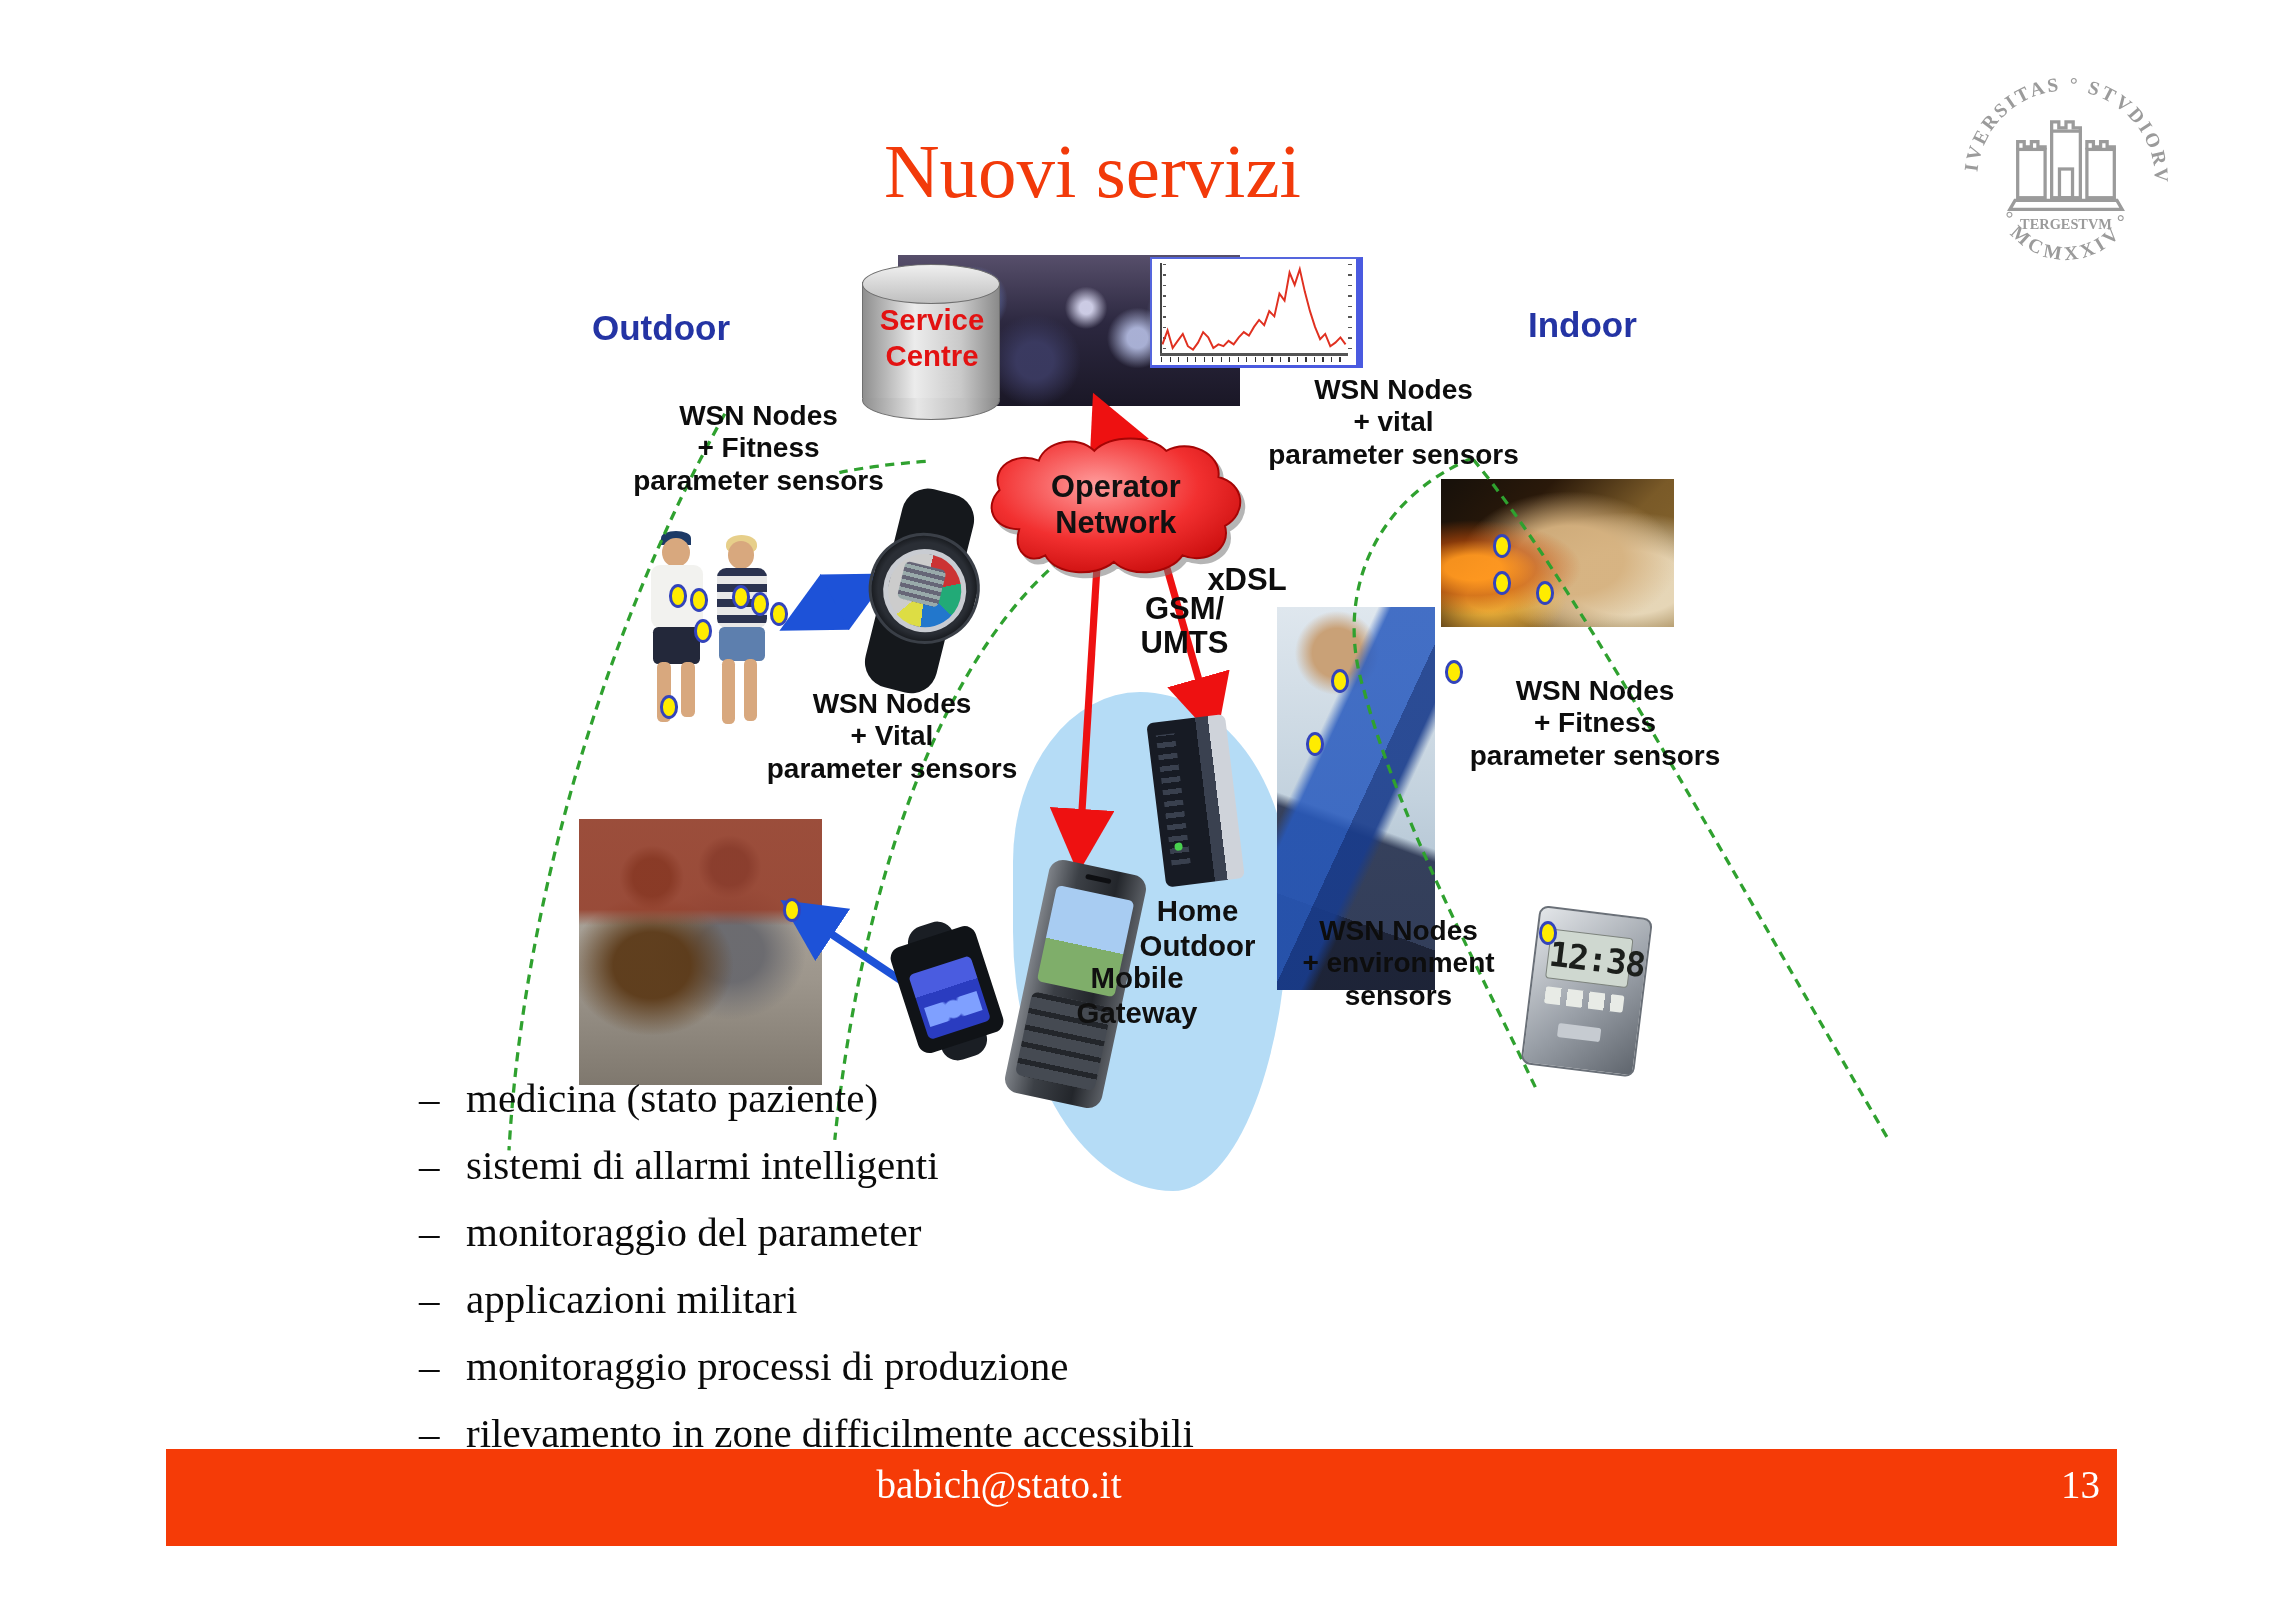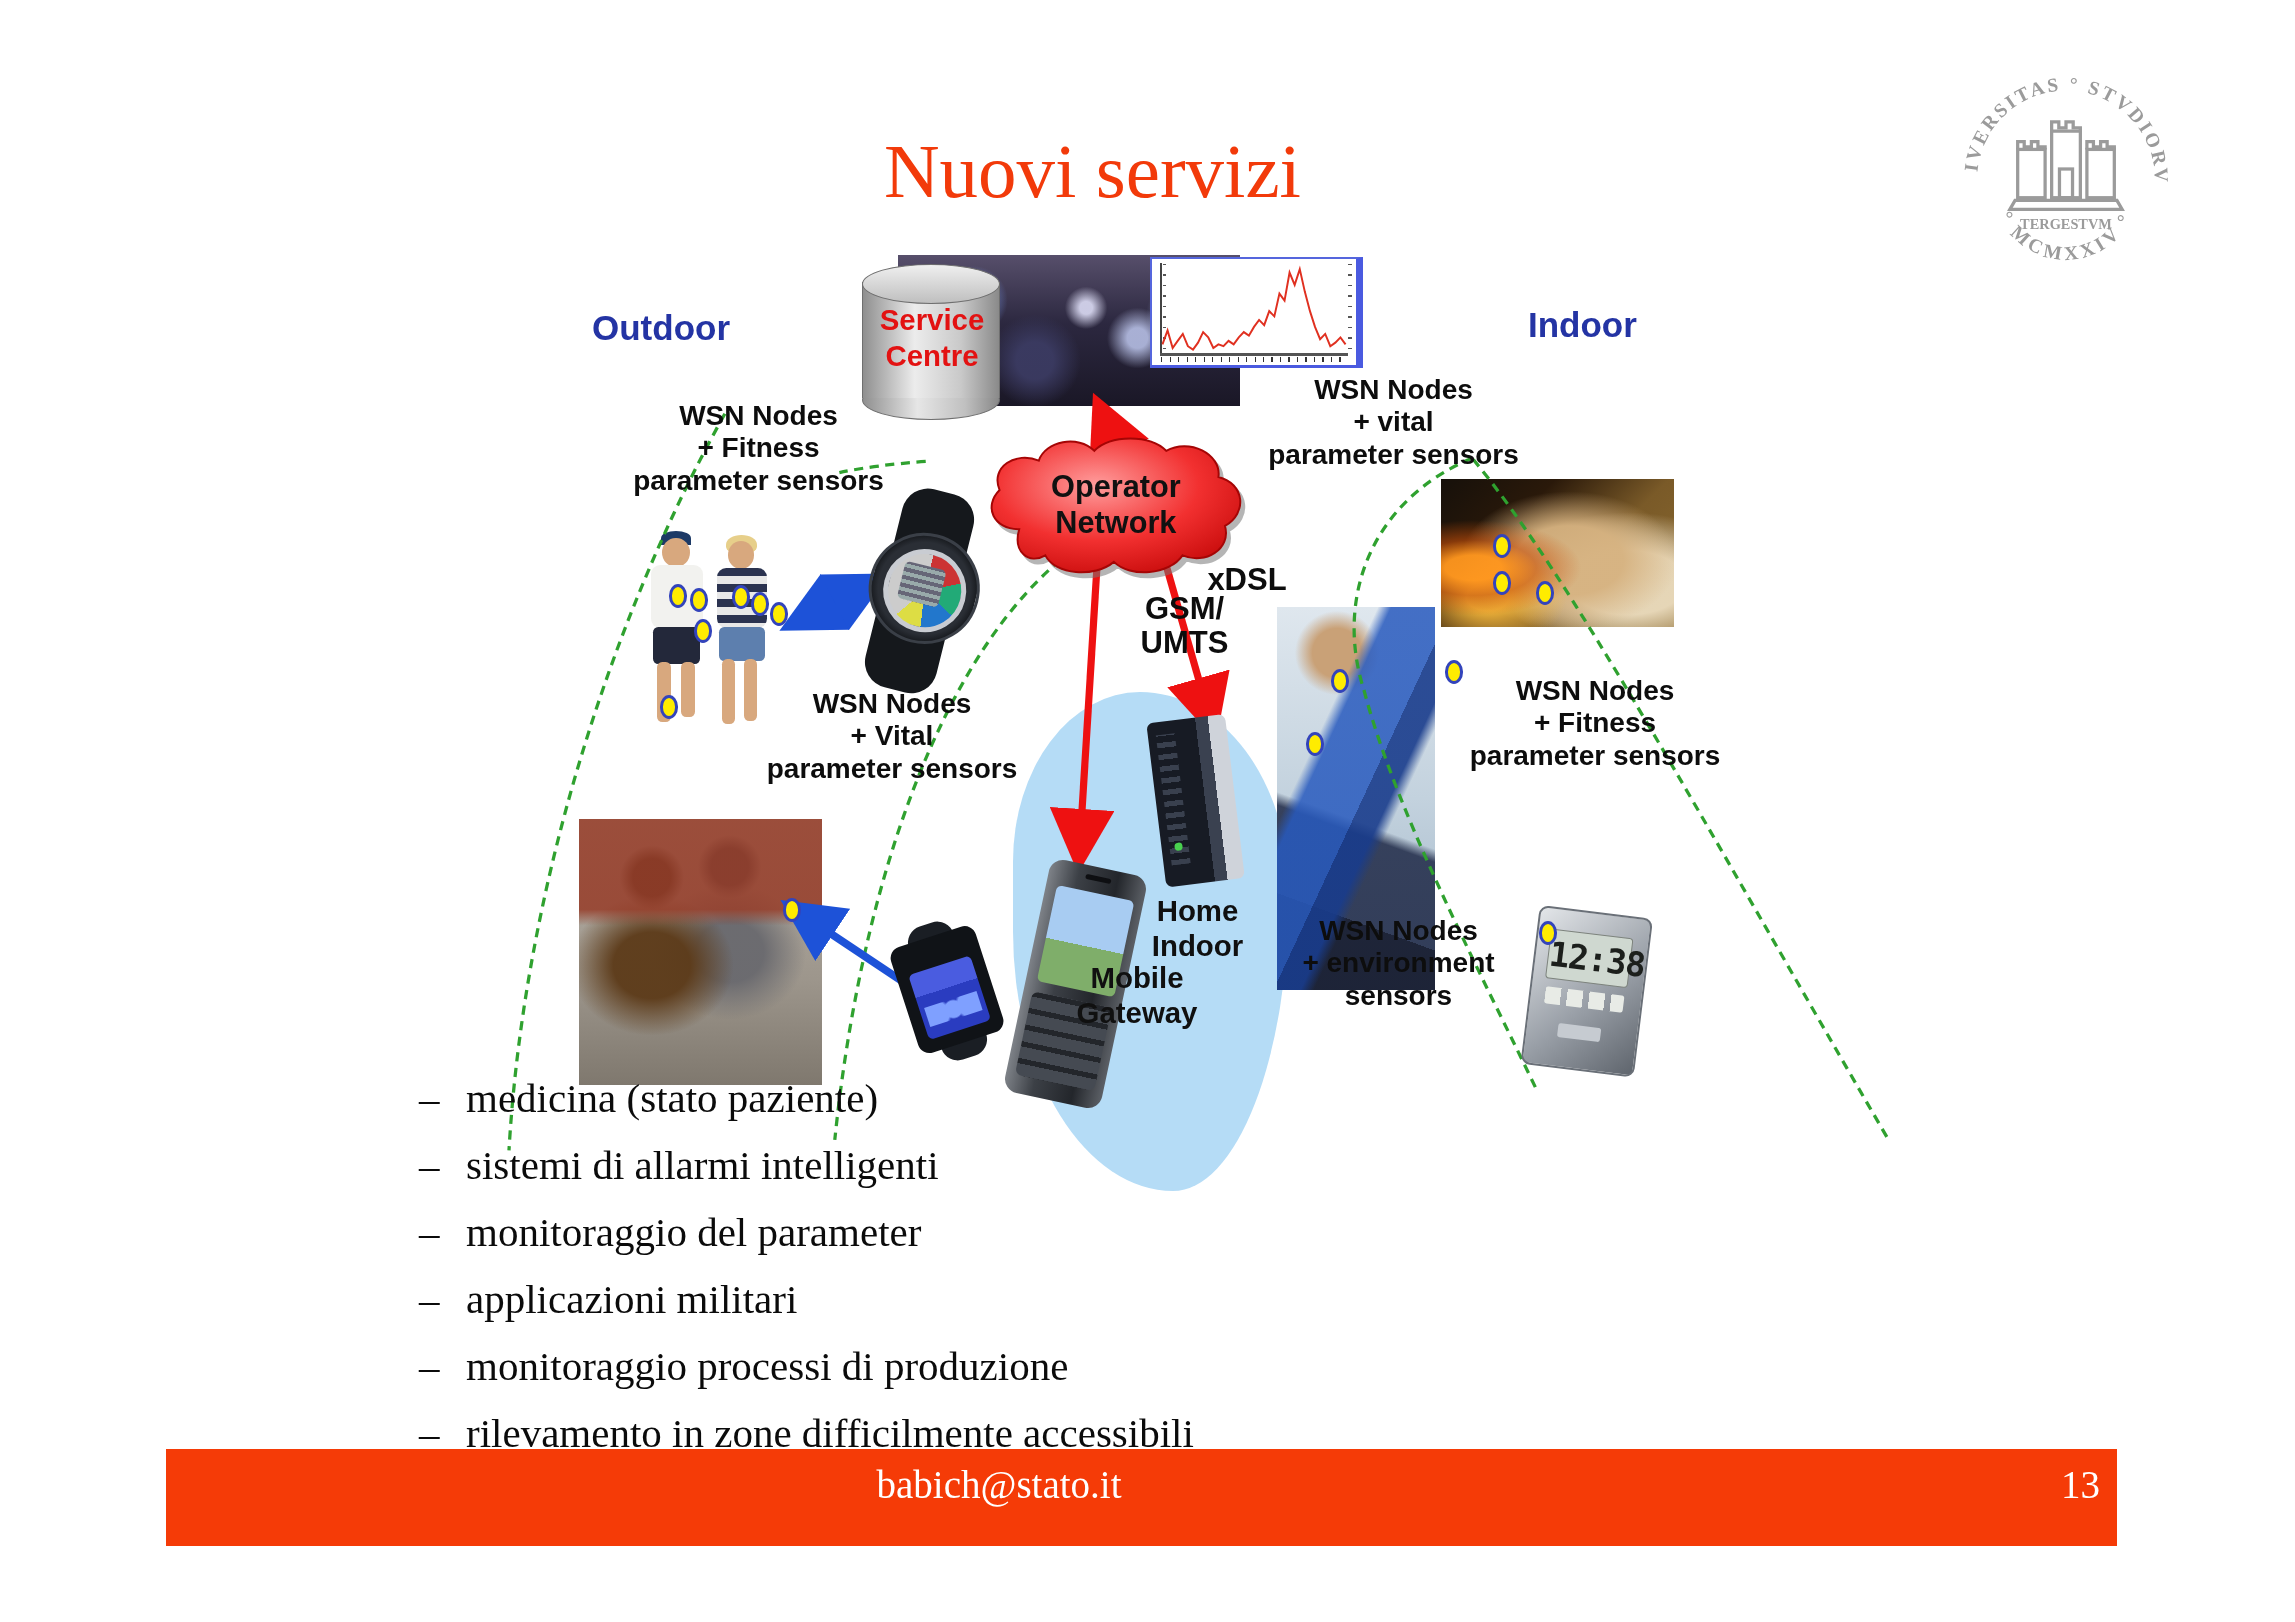--- a/index.html
+++ b/index.html
@@ -285,21 +285,21 @@
 parameter sensors</div>
 <div class="abs wsn-label" style="left:1284px;top:915px;width:229px;">WSN Nodes
 + environment
 sensors</div>
 
 <div class="abs link-label" style="left:1088px;top:592px;width:101px;margin-left:46px;">GSM/
 UMTS</div>
 <div class="abs link-label" style="left:1201px;top:563px;width:92px;">xDSL</div>
 
 <div class="abs gw-label" style="left:1127px;top:894px;width:141px;">Home
-Indoor</div>
+Outdoor</div>
 <div class="abs gw-label" style="left:1065px;top:961px;width:144px;">Mobile
 Gateway</div>
 
 <div class="abs" id="cloud-wrap">
   <svg width="277" height="152" viewBox="0 0 424 232">
     <defs>
       <radialGradient id="cgrad" cx="42%" cy="35%" r="75%">
         <stop offset="0%" stop-color="#ff9d9d"></stop>
         <stop offset="55%" stop-color="#f23030"></stop>
         <stop offset="100%" stop-color="#c40808"></stop>

